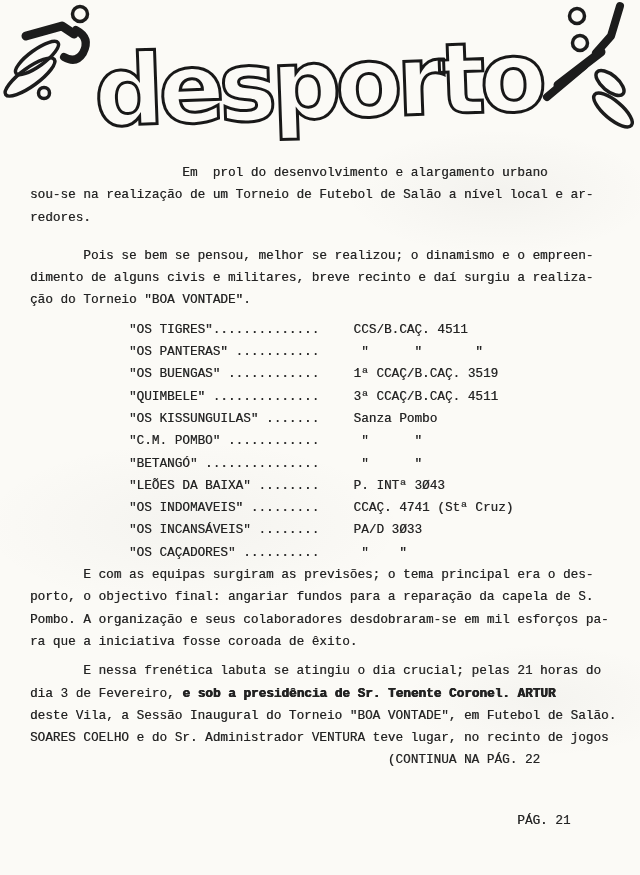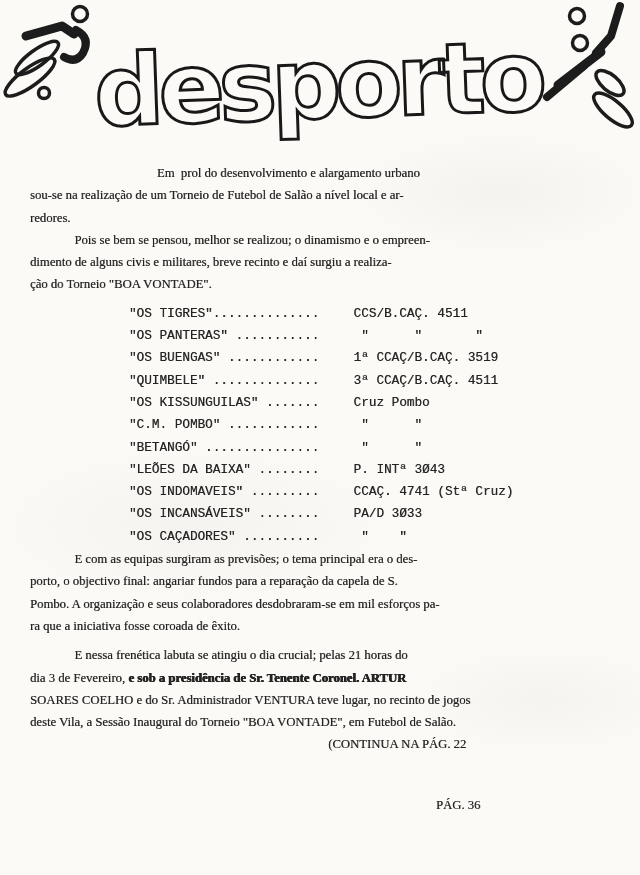--- a/index.html
+++ b/index.html
@@ -19,27 +19,26 @@
       radial-gradient(ellipse 200px 80px at 85% 80%, rgba(120,120,115,0.05), transparent 70%),
       #fbfaf6;
   }
   .masthead { display:block; width:640px; height:160px; }
   .text-col { padding:2px 18px 0 30px; }
   .line {
     white-space:pre;
     line-height:22.3px;
     height:22.3px;
     text-shadow:0.4px 0.2px 0.3px rgba(25,25,25,0.55);
-    font-family:Liberation Serif, serif;
   }
   .ind-deep { text-indent:20ch; }
   .ind-para { text-indent:7ch; }
   .ind-cont { text-indent:47ch; }
   .ind-foot { text-indent:64ch; }
-  .para-2 { margin-top:0; }
+  .para-2 { margin-top:16px; }
   .para-3 { margin-top:6px; }
   .teams  { margin-top:7px; margin-left:13ch; }
   .para-4 { }
   .para-5 { margin-top:7px; }
   .footer-line { margin-top:38px; }
   .team-row { white-space:pre; line-height:22.3px; height:22.3px;
               text-shadow:0.4px 0.2px 0.3px rgba(25,25,25,0.55); }
   .team-label { display:inline-block; width:25ch; white-space:pre; }
   .team-value { white-space:pre; margin-left:4.5ch;margin-top:28px; }
   .overstrike {
@@ -89,42 +88,42 @@
       <div class="line">dimento de alguns civis e militares, breve recinto e daí surgiu a realiza-</div>
       <div class="line">ção do Torneio "BOA VONTADE".</div>
     </div>
 
 
     <div class="teams">
       <div class="team-row"><span class="team-label">"OS TIGRES"..............</span><span class="team-value">CCS/B.CAÇ. 4511</span></div>
       <div class="team-row"><span class="team-label">"OS PANTERAS" ...........</span><span class="team-value"> "      "       "</span></div>
       <div class="team-row"><span class="team-label">"OS BUENGAS" ............</span><span class="team-value">1ª CCAÇ/B.CAÇ. 3519</span></div>
       <div class="team-row"><span class="team-label">"QUIMBELE" ..............</span><span class="team-value">3ª CCAÇ/B.CAÇ. 4511</span></div>
-      <div class="team-row"><span class="team-label">"OS KISSUNGUILAS" .......</span><span class="team-value">Cruz Pombo</span></div>
+      <div class="team-row"><span class="team-label">"OS KISSUNGUILAS" .......</span><span class="team-value">Sanza Pombo</span></div>
       <div class="team-row"><span class="team-label">"C.M. POMBO" ............</span><span class="team-value"> "      "</span></div>
       <div class="team-row"><span class="team-label">"BETANGÓ" ...............</span><span class="team-value"> "      "</span></div>
       <div class="team-row"><span class="team-label">"LEÕES DA BAIXA" ........</span><span class="team-value">P. INTª 3Ø43</span></div>
       <div class="team-row"><span class="team-label">"OS INDOMAVEIS" .........</span><span class="team-value">CCAÇ. 4741 (Stª Cruz)</span></div>
       <div class="team-row"><span class="team-label">"OS INCANSÁVEIS" ........</span><span class="team-value">PA/D 3Ø33</span></div>
       <div class="team-row"><span class="team-label">"OS CAÇADORES" ..........</span><span class="team-value"> "    "</span></div>
     </div>
 
     <div class="para-4">
       <div class="line ind-para">E com as equipas surgiram as previsões; o tema principal era o des-</div>
       <div class="line">porto, o objectivo final: angariar fundos para a reparação da capela de S.</div>
       <div class="line">Pombo. A organização e seus colaboradores desdobraram-se em mil esforços pa-</div>
       <div class="line">ra que a iniciativa fosse coroada de êxito.</div>
     </div>
 
     <div class="para-5">
       <div class="line ind-para">E nessa frenética labuta se atingiu o dia crucial; pelas 21 horas do</div>
       <div class="line"><span>dia 3 de Fevereiro, </span><span class="overstrike">e sob a presidência de Sr. Tenente Coronel. ARTUR</span></div>
+      <div class="line">deste Vila, a Sessão Inaugural do Torneio "BOA VONTADE", em Futebol de Salão.</div>
       <div class="line">SOARES COELHO e do Sr. Administrador VENTURA teve lugar, no recinto de jogos</div>
-      <div class="line">deste Vila, a Sessão Inaugural do Torneio "BOA VONTADE", em Futebol de Salão.</div>
       <div class="line ind-cont">(CONTINUA NA PÁG. 22</div>
     </div>
 
     <div class="footer-line">
-      <div class="line ind-foot">PÁG. 36</div>
+      <div class="line ind-foot">PÁG. 21</div>
     </div>
 
   </div>
 </div>
 
 </body></html>

